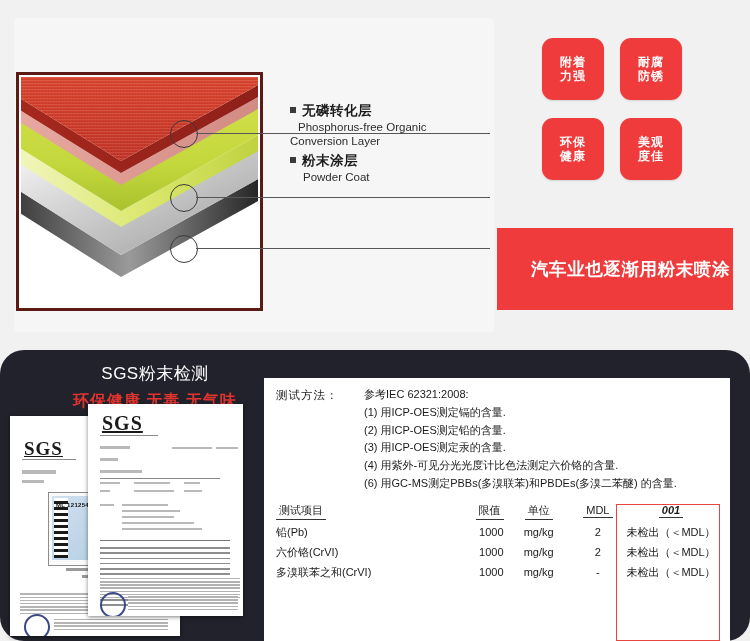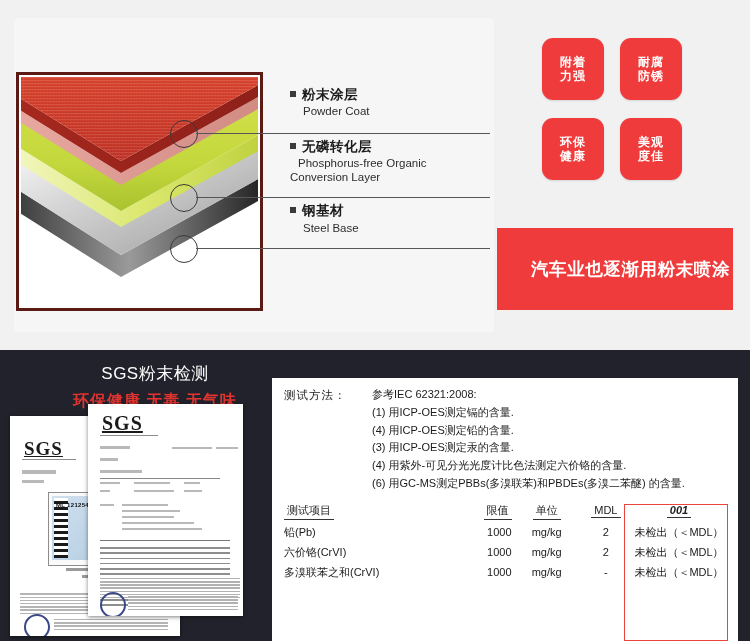--- a/index.html
+++ b/index.html
@@ -41,36 +41,36 @@
      display:flex;flex-direction:column;align-items:center;justify-content:center;}
   .badge span{display:block;color:#fff;font-size:12px;font-weight:700;line-height:1.18;letter-spacing:1px;}
   .b0{left:0;top:0}.b1{left:78px;top:0}.b2{left:0;top:80px}.b3{left:78px;top:80px}
 
   
   .slogan{position:absolute;left:497px;top:228px;width:236px;height:82px;background:#ef3b3b;
      display:flex;flex-direction:column;align-items:center;justify-content:center;}
   .slogan span{color:#fff;font-size:17.5px;font-weight:700;line-height:1.42;letter-spacing:.6px;margin-left:31px;}
 
   
-  .bottom-section{position:absolute;left:0;top:350px;width:750px;height:291px;background:#22222c;}
+  .bottom-section{position:absolute;left:0;top:350px;width:750px;height:291px;background:#22222c;border-radius:24px;}
   .sgs-title{position:absolute;left:60px;top:12px;width:190px;text-align:center;}
   .sgs-title .t1{color:#fff;font-size:17px;font-weight:500;letter-spacing:.5px;}
   .sgs-title .t2{color:#e2342f;font-size:16px;font-weight:700;letter-spacing:1px;margin-top:6px;}
 
   
   .cert{position:absolute;background:#fff;box-shadow:0 1px 4px rgba(0,0,0,.5);overflow:hidden;}
   .cert-back{left:10px;top:66px;width:170px;height:220px;}
   .cert-front{left:88px;top:54px;width:155px;height:212px;}
   .cert-logo{font-family:"Liberation Serif","DejaVu Serif",serif;font-weight:700;color:#1a1a1a;letter-spacing:1px;text-decoration:underline;}
   .cert-line{background:#8b8b8b;height:1.2px;}
   .cert-block{background:#b9b9b9;}
   .cert-seal{position:absolute;border:2px solid #3b4a86;border-radius:50%;}
 
   
-  .report{position:absolute;left:272px;top:28px;width:466px;height:263px;background:#fff;}
+  .report{position:absolute;left:264px;top:28px;width:466px;height:263px;background:#fff;}
   .rep-methods{position:absolute;left:12px;top:8px;right:6px;}
   .rep-label{position:absolute;left:0;top:2px;font-family:"Liberation Serif","DejaVu Serif",serif;font-size:11.5px;color:#222;letter-spacing:1px;}
   .rep-lines{position:absolute;left:88px;top:0;}
   .rep-lines div{font-size:11px;color:#1a1a1a;line-height:1.62;white-space:nowrap;font-family:"Liberation Sans","DejaVu Sans",sans-serif;}
 
   table.rtable{position:absolute;left:12px;top:122px;width:444px;border-collapse:collapse;}
   table.rtable th,table.rtable td{font-size:11px;color:#1a1a1a;padding:2.5px 0;font-weight:400;font-family:"Liberation Sans","DejaVu Sans",sans-serif;}
   table.rtable th{font-weight:400;}
   th.c-item,td.c-item{text-align:left;width:160px;padding-left:6px;}
   th.c-limit,td.c-limit{text-align:right;width:84px;}
@@ -154,35 +154,31 @@
     <div class="callout-circle" style="left:170px;top:120px"></div>
     <div class="callout-circle" style="left:170px;top:184px"></div>
     <div class="callout-circle" style="left:170px;top:235px"></div>
 
     <div class="leader" style="left:196px;top:133px;width:294px"></div>
     <div class="leader" style="left:196px;top:197px;width:294px"></div>
     <div class="leader" style="left:196px;top:248px;width:294px"></div>
 
     <div class="labels">
 
-      <div class="label-group">
-        <div class="label-cn"><span class="bullet"></span><span>粉末涂层</span></div>
-        <div class="label-en">Powder Coat</div>
-      </div>
-
       <div class="label-group" style="margin-top:16px">
         <div class="label-cn"><span class="bullet"></span><span>无磷转化层</span></div>
         <div class="label-en indent2">Phosphorus-free Organic</div>
         <div class="label-en" style="padding-left:0">Conversion Layer</div>
       </div>
 
-      <div class="label-group" style="margin-top:14px">
-        <div class="label-cn"><span class="bullet"></span><span>钢基材</span></div>
-        <div class="label-en">Steel Base</div>
-      </div>
+      <div class="label-group">
+        <div class="label-cn"><span class="bullet"></span><span>粉末涂层</span></div>
+        <div class="label-en">Powder Coat</div>
+      </div>
+
     </div>
 
     <div class="badges">
       <div class="badge b0">
         <span>附着</span>
         <span>力强</span>
       </div>
       <div class="badge b1">
         <span>耐腐</span>
         <span>防锈</span>
@@ -253,21 +249,21 @@
       <div class="cert-seal" style="left:12px;top:188px;width:22px;height:22px"></div>
       <div style="position:absolute;left:40px;top:192px;width:110px;height:14px;background:repeating-linear-gradient(0deg,#b2b2b2 0 1.3px,#fff 1.3px 3.1px)"></div>
     </div>
 
     <div class="report">
       <div class="rep-methods">
         <div class="rep-label">测试方法：</div>
         <div class="rep-lines">
           <div>参考IEC 62321:2008:</div>
           <div>(1) 用ICP-OES测定镉的含量.</div>
-          <div>(4) 用ICP-OES测定铅的含量.</div>
+          <div>(2) 用ICP-OES测定铅的含量.</div>
           <div>(3) 用ICP-OES测定汞的含量.</div>
           <div>(4) 用紫外-可见分光光度计比色法测定六价铬的含量.</div>
           <div>(6) 用GC-MS测定PBBs(多溴联苯)和PBDEs(多溴二苯醚) 的含量.</div>
         </div>
       </div>
 
       <table class="rtable">
         <thead>
           <tr>
             <th class="c-item"><span class="uline">测试项目</span></th>

